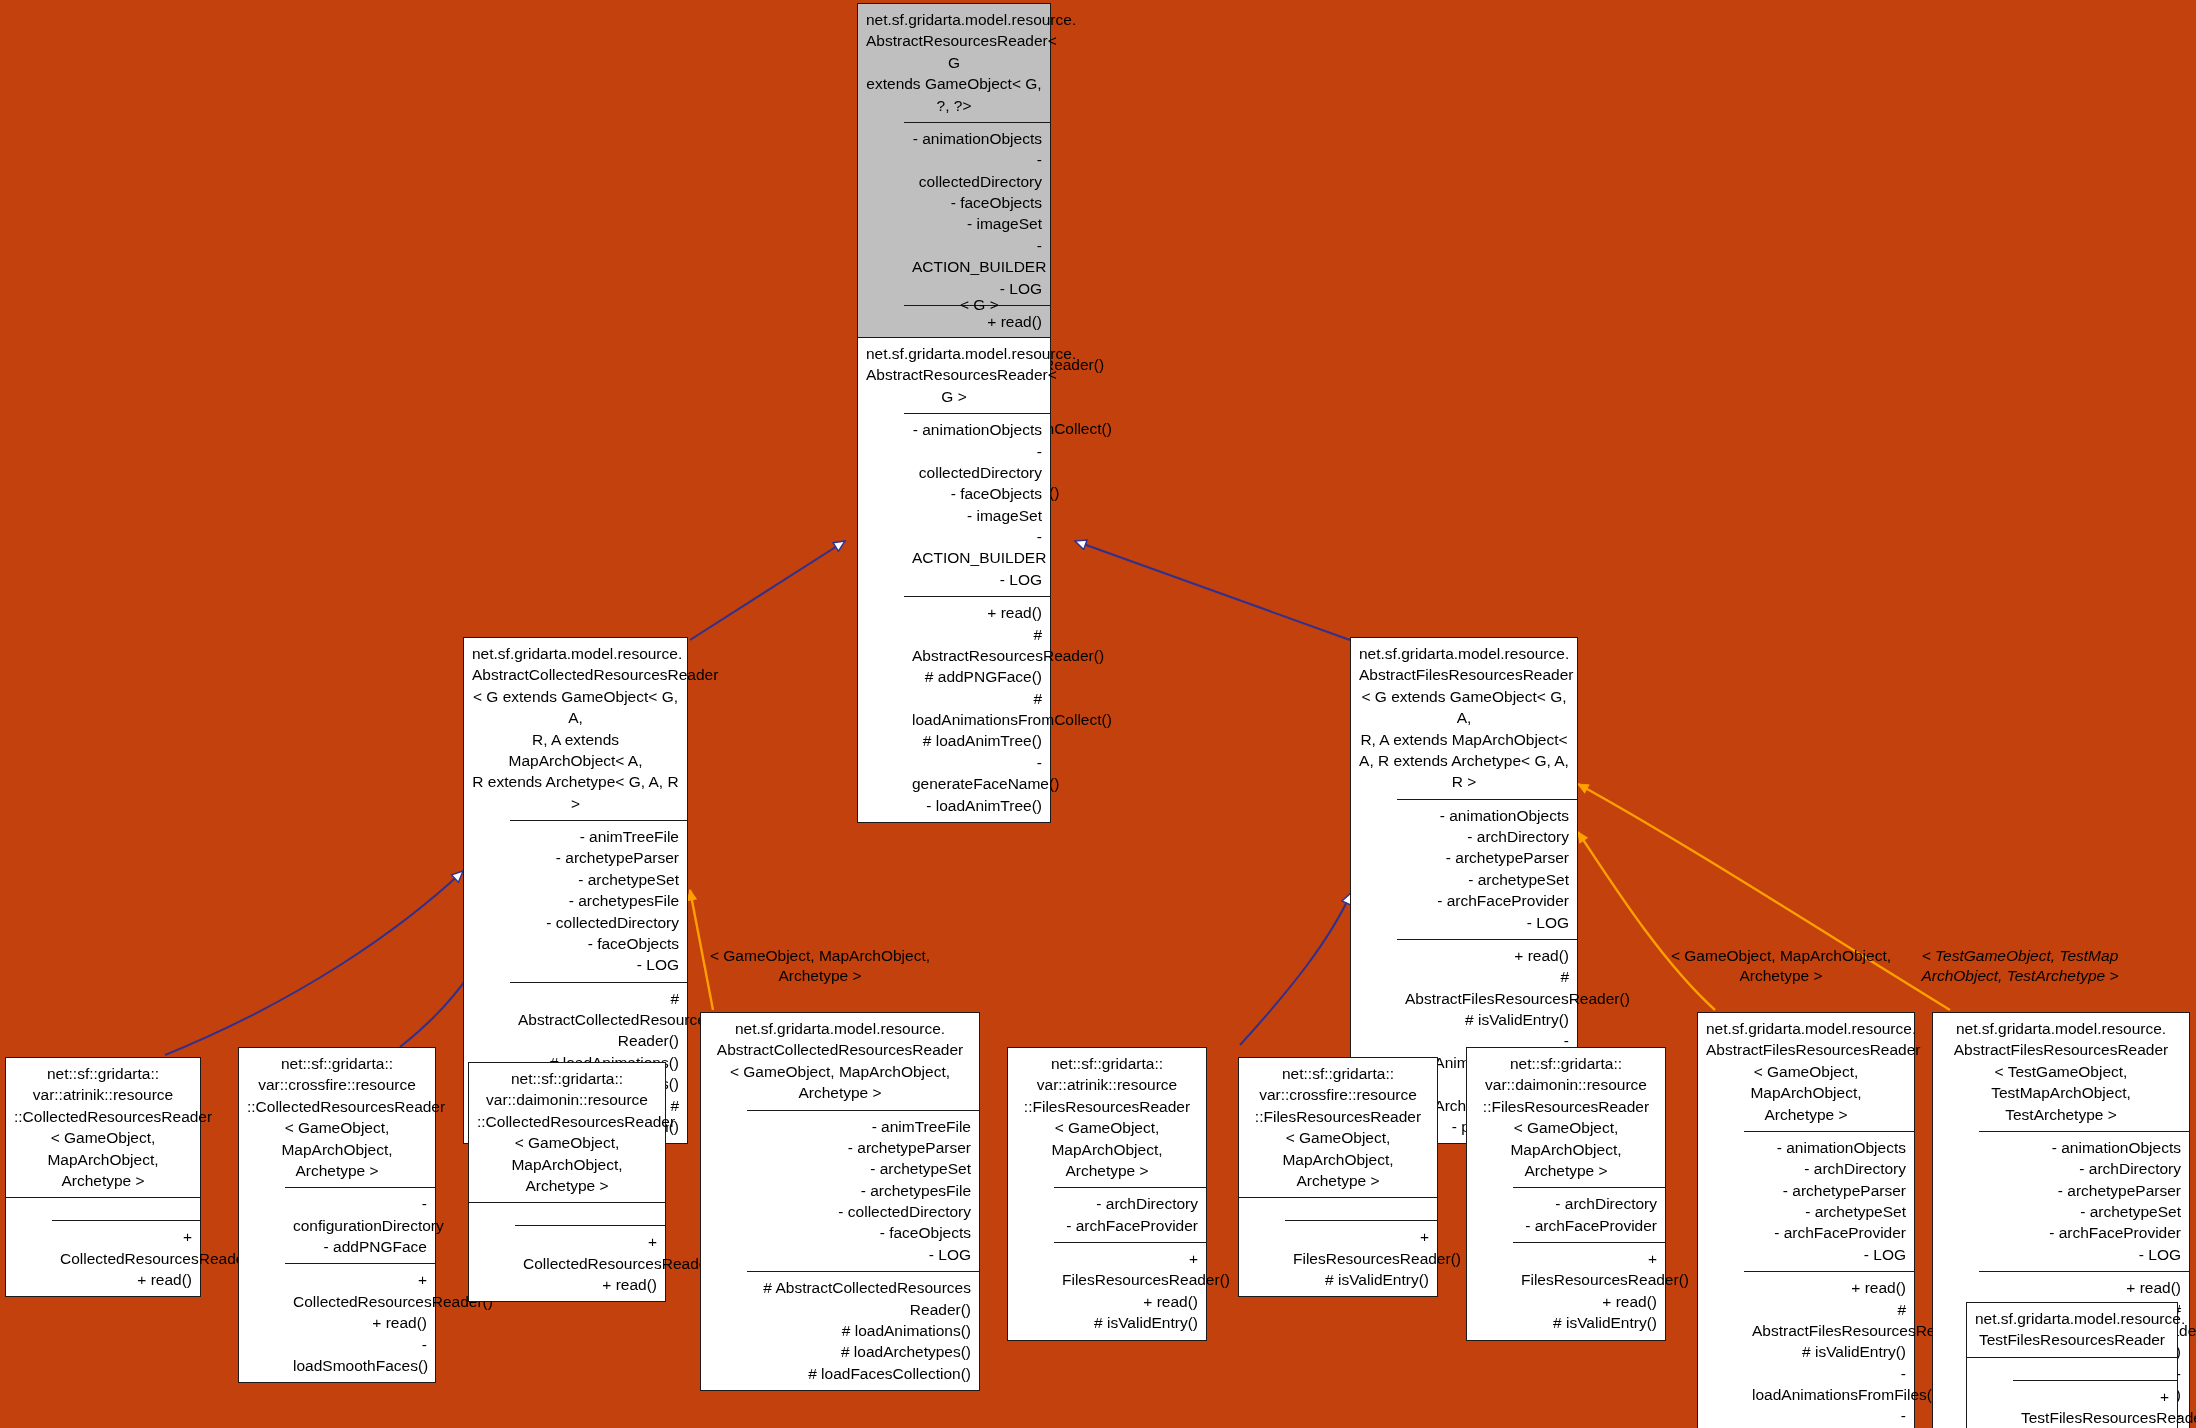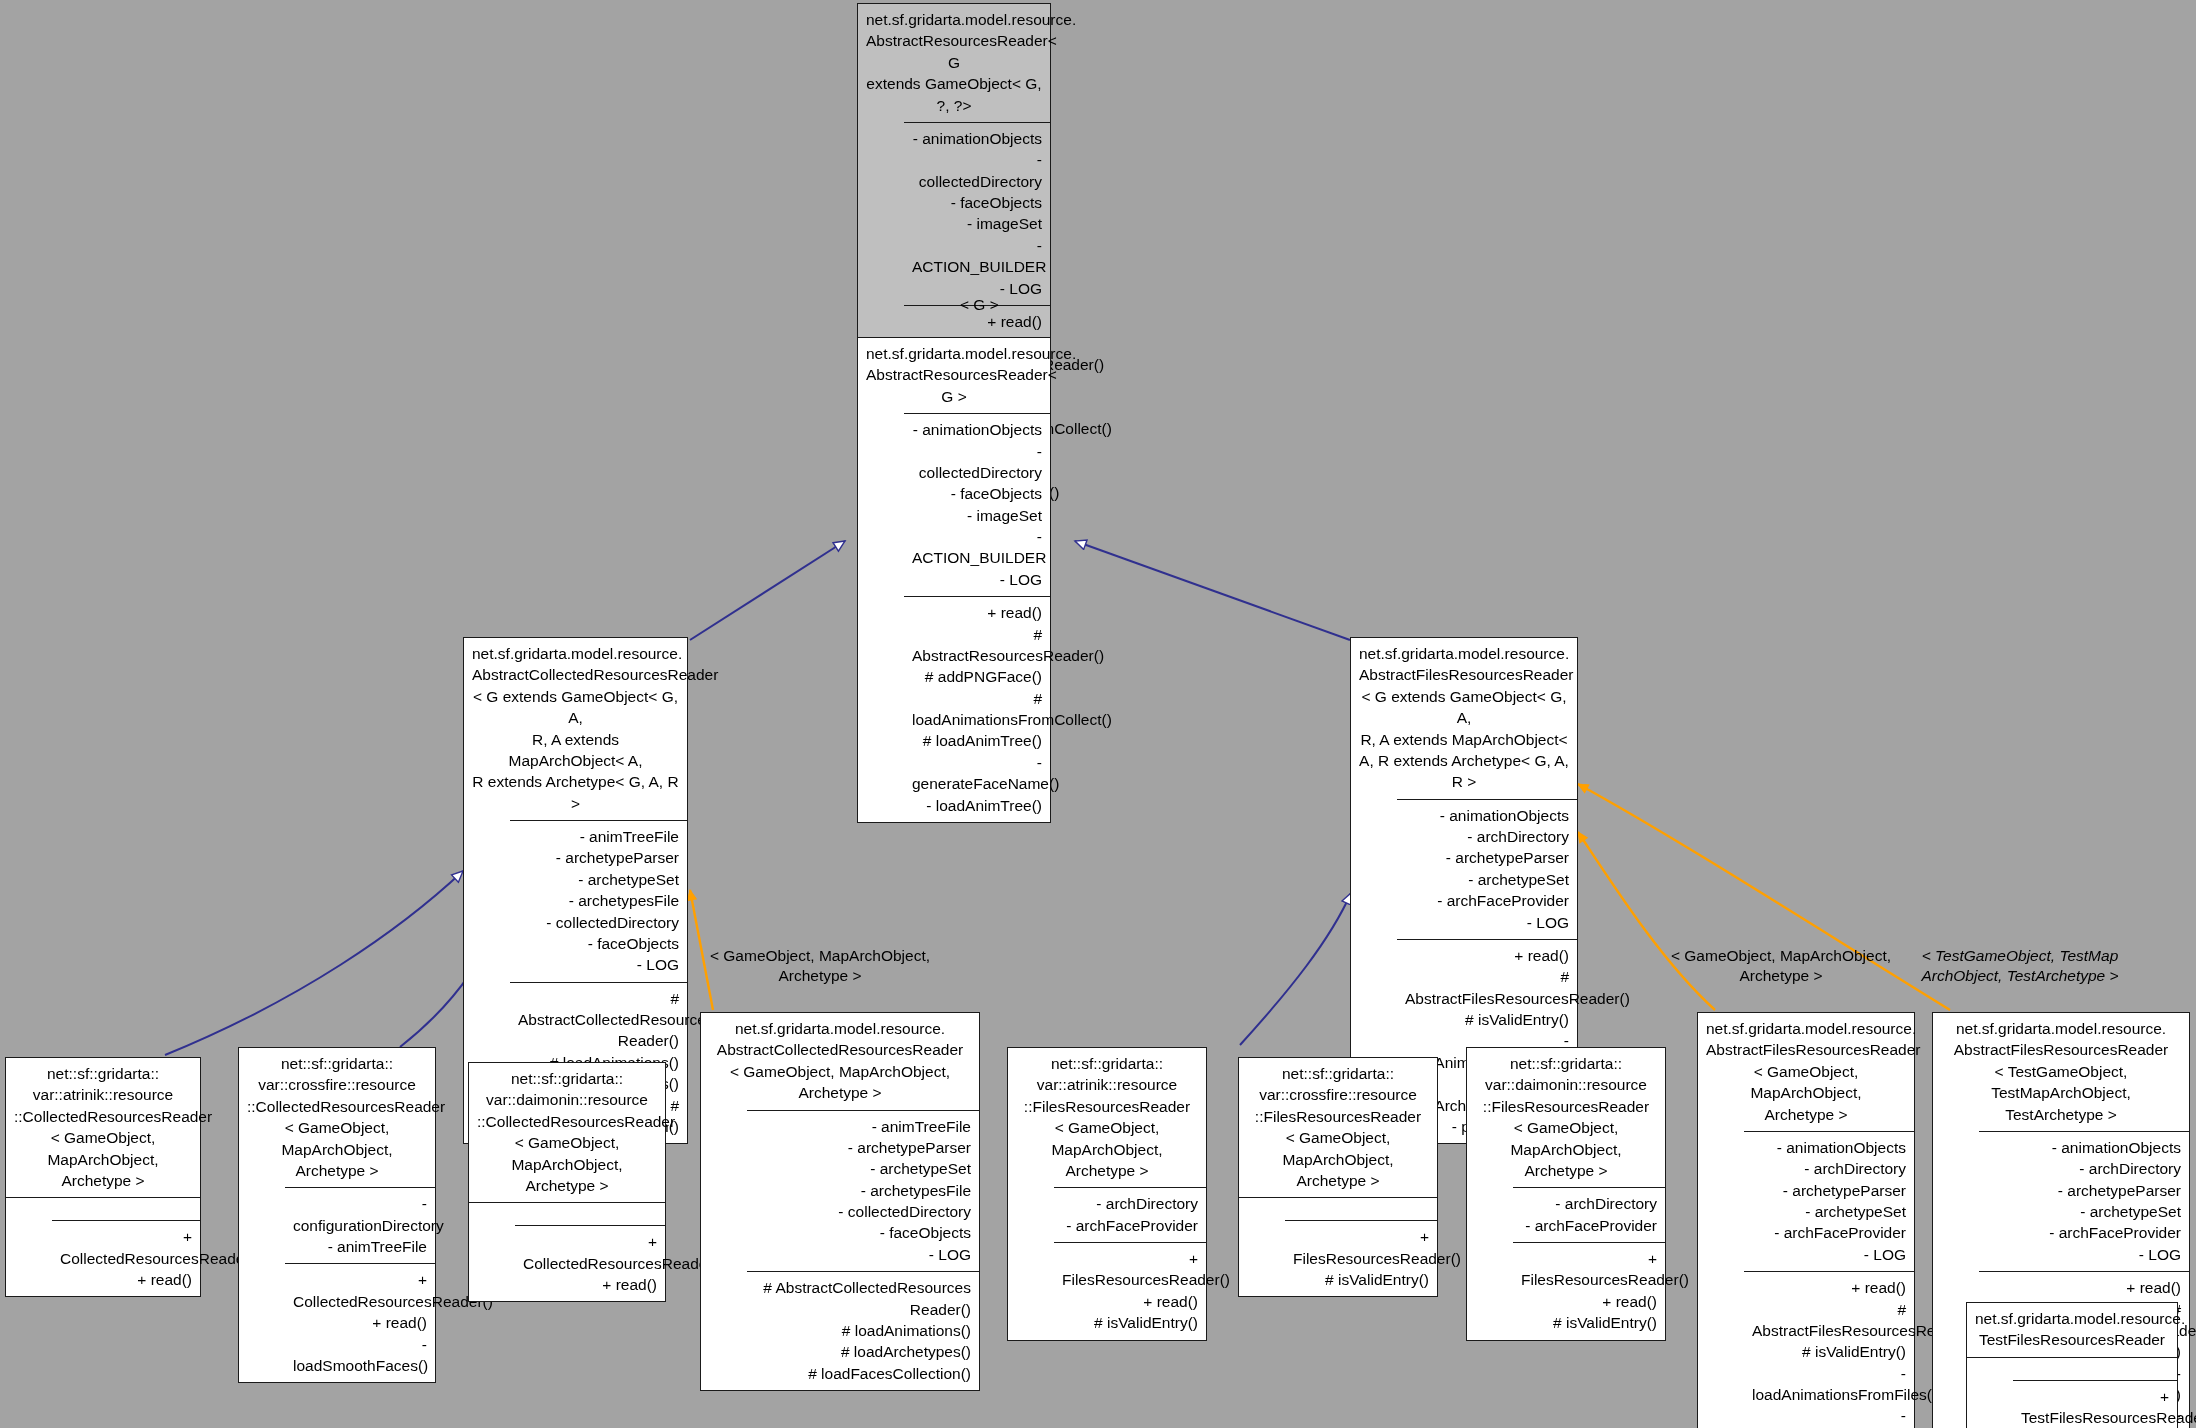--- a/index.html
+++ b/index.html
@@ -8,21 +8,21 @@
     background: #ffffff;
   }
   body {
     font-family: "Liberation Sans", "DejaVu Sans", sans-serif;
     color: #000000;
   }
   #diagram {
     position: relative;
     width: 2196px;
     height: 1428px;
-    background: #a3a3a3;
+    background: #c2410c;
     overflow: hidden;
   }
   #edges {
     position: absolute;
     left: 0;
     top: 0;
     width: 2196px;
     height: 1428px;
     pointer-events: none;
   }
@@ -224,21 +224,21 @@
 + read()</div>
   </div>
 
   <div class="node" style="left:238px; top:1047px; width:198px;">
     <div class="sec title">net::sf::gridarta::
 var::crossfire::resource
 ::CollectedResourcesReader
 &lt; GameObject, MapArchObject,
 Archetype &gt;</div>
     <div class="sec members">- configurationDirectory
-- animTreeFile</div>
+- addPNGFace</div>
     <div class="sec members">+ CollectedResourcesReader()
 + read()
 - loadSmoothFaces()</div>
   </div>
 
   <div class="node" style="left:468px; top:1062px; width:198px;">
     <div class="sec title">net::sf::gridarta::
 var::daimonin::resource
 ::CollectedResourcesReader
 &lt; GameObject, MapArchObject,

